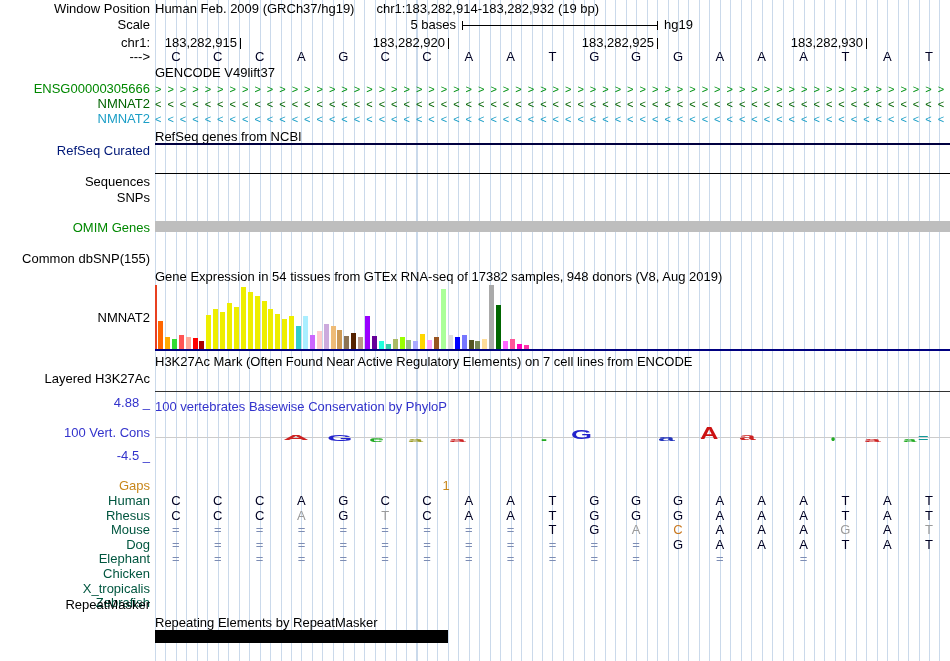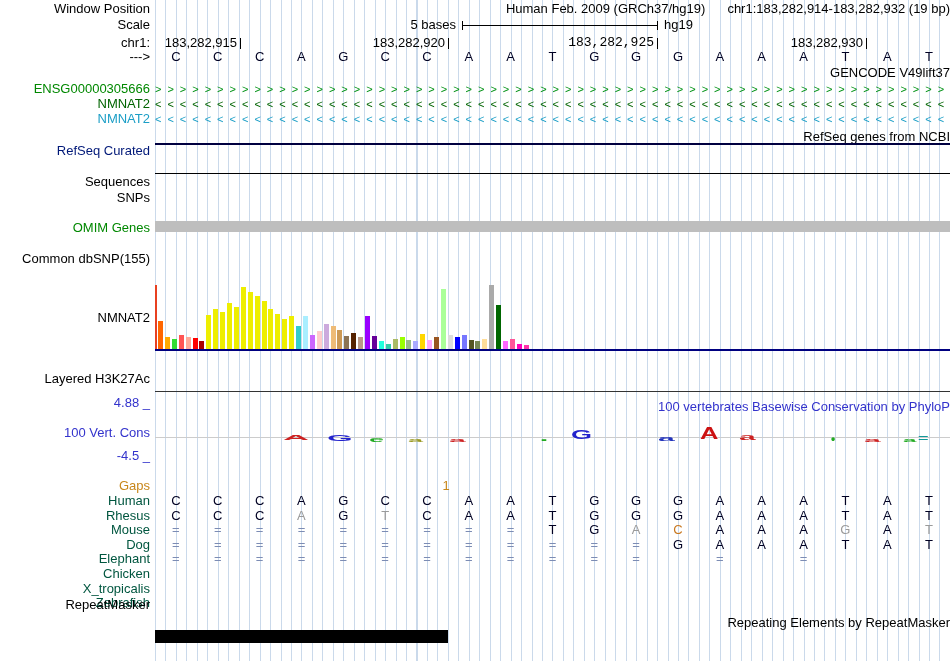--- a/index.html
+++ b/index.html
@@ -1,21 +1,21 @@
 <!DOCTYPE html>
 <html><head>
 <meta charset="utf-8">
 <style>
   *{margin:0;padding:0;box-sizing:border-box}
   body{font-family:"Liberation Sans",sans-serif;background:#fff}
   #screen{position:relative;width:950px;height:661px;background:#fff;overflow:hidden;font-size:13px;color:#000}
   .guides{position:absolute;left:155px;top:0;width:795px;height:661px;
     background:repeating-linear-gradient(to right, rgba(150,180,215,.5) 0px, rgba(150,180,215,.5) 1px, transparent 1px, transparent 10.46px);}
   .llabel{position:absolute;left:0;width:150px;text-align:right;height:14px;line-height:14px;white-space:nowrap}
-  .header{position:absolute;left:155px;width:795px;text-align:right;height:14px;line-height:14px;white-space:nowrap}
+  .header{position:absolute;left:155px;width:795px;text-align:left;height:14px;line-height:14px;white-space:nowrap}
   .gap{display:inline-block;width:22px}
   .c-green{color:#008800}.c-dkgreen{color:#006400}.c-teal{color:#1b9ec6}.c-refseq{color:#001878}
   .c-blue{color:#3333cc}.c-multiz{color:#007c7c}.c-gaps{color:#c8871b}
   .scale-text{position:absolute;top:18px;left:155px;width:301px;text-align:right;height:14px;line-height:14px}
   .scale-line{position:absolute;top:21px;left:462px;width:196px;height:9px;border-left:1px solid #000;border-right:1px solid #000}
   .scale-line-inner{position:absolute;left:0;top:4px;width:100%;height:1px;background:#000}
   .scale-genome{position:absolute;top:18px;left:664px;height:14px;line-height:14px}
   .rtick{position:absolute;top:38px;width:1px;height:11px;background:#000}
   .rlabel{position:absolute;top:36px;white-space:nowrap;height:14px;line-height:14px}
   .basec{position:absolute;height:14px;line-height:14px;text-align:center}
@@ -48,21 +48,21 @@
       <div class="scale-line-inner"></div>
     </div>
   <div class="scale-genome">hg19</div>
   <div class="llabel" style="top:36px">chr1:</div>
   <div>
       <div class="rtick" style="left: 240px;"></div>
       <div class="rlabel" style="right: 713px;">183,282,915</div>
       <div class="rtick" style="left: 448px;"></div>
       <div class="rlabel" style="right: 505px;">183,282,920</div>
       <div class="rtick" style="left: 657px;"></div>
-      <div class="rlabel" style="right: 296px; font-family: Liberation Mono, monospace;">183,282,925</div>
+      <div class="rlabel" style="right: 296px;">183,282,925</div>
       <div class="rtick" style="left: 866px;"></div>
       <div class="rlabel" style="right: 87px;">183,282,930</div>
     </div>
   <div class="llabel" style="top:50px">---&gt;</div>
   <div>
       <div class="basec sn" style="left: 155px; width: 41.8421px; top: 50px;">C</div>
       <div class="basec sn" style="left: 196.842px; width: 41.8421px; top: 50px;">C</div>
       <div class="basec sn" style="left: 238.684px; width: 41.8421px; top: 50px;">C</div>
       <div class="basec sn" style="left: 280.526px; width: 41.8421px; top: 50px;">A</div>
       <div class="basec sn" style="left: 322.368px; width: 41.8421px; top: 50px;">G</div>
@@ -96,20 +96,21 @@
 
   <div class="hline" style="top:173px;height:1px;background:#000"></div>
   <div class="llabel" style="top:175px">Sequences</div>
   <div class="llabel" style="top:191px">SNPs</div>
 
   <div class="omim-bar"></div>
   <div class="llabel c-green" style="top:221px">OMIM Genes</div>
 
   <div class="llabel" style="top:252px">Common dbSNP(155)</div>
 
+  <div class="header" style="top:270px">Gene Expression in 54 tissues from GTEx RNA-seq of 17382 samples, 948 donors (V8, Aug 2019)</div>
   <div class="gtex-chart">
       <div class="gbar" style="left: 3px; height: 28px; background: rgb(255, 102, 0);"></div>
       <div class="gbar" style="left: 9.9px; height: 12px; background: rgb(255, 170, 0);"></div>
       <div class="gbar" style="left: 16.8px; height: 10px; background: rgb(51, 221, 51);"></div>
       <div class="gbar" style="left: 23.7px; height: 14px; background: rgb(255, 85, 85);"></div>
       <div class="gbar" style="left: 30.6px; height: 12px; background: rgb(255, 170, 153);"></div>
       <div class="gbar" style="left: 37.5px; height: 11px; background: rgb(255, 0, 0);"></div>
       <div class="gbar" style="left: 44.4px; height: 8px; background: rgb(170, 0, 0);"></div>
       <div class="gbar" style="left: 51.3px; height: 34px; background: rgb(238, 238, 0);"></div>
       <div class="gbar" style="left: 58.2px; height: 40px; background: rgb(238, 238, 0);"></div>
@@ -156,20 +157,21 @@
       <div class="gbar" style="left: 341.1px; height: 44px; background: rgb(0, 102, 0);"></div>
       <div class="gbar" style="left: 348px; height: 8px; background: rgb(255, 102, 255);"></div>
       <div class="gbar" style="left: 354.9px; height: 10px; background: rgb(255, 85, 153);"></div>
       <div class="gbar" style="left: 361.8px; height: 5px; background: rgb(255, 0, 187);"></div>
       <div class="gbar" style="left: 368.7px; height: 4px; background: rgb(255, 51, 170);"></div>
     </div>
   <div class="gtex-marker"></div>
   <div class="hline" style="top:349px;height:2px;background:#000080"></div>
   <div class="llabel" style="top:311px">NMNAT2</div>
 
+  <div class="header" style="top:355px">H3K27Ac Mark (Often Found Near Active Regulatory Elements) on 7 cell lines from ENCODE</div>
   <div class="llabel" style="top:372px">Layered H3K27Ac</div>
   <div class="hline" style="top:391px;height:1px;background:#333"></div>
 
   <div class="llabel c-blue" style="top:396px">4.88 _</div>
   <div class="header c-blue" style="top:400px">100 vertebrates Basewise Conservation by PhyloP</div>
   <div class="llabel c-blue" style="top:426px">100 Vert. Cons</div>
   <div class="llabel c-blue" style="top:449px">-4.5 _</div>
   <div class="hline" style="top:437px;height:1px;background:#ccc"></div>
   <div class="phylop-glyphs">
       <div class="pg" style="left: 128px; top: 10px; color: rgb(204, 34, 34); transform: scale(2.4, 0.5);">A</div>

